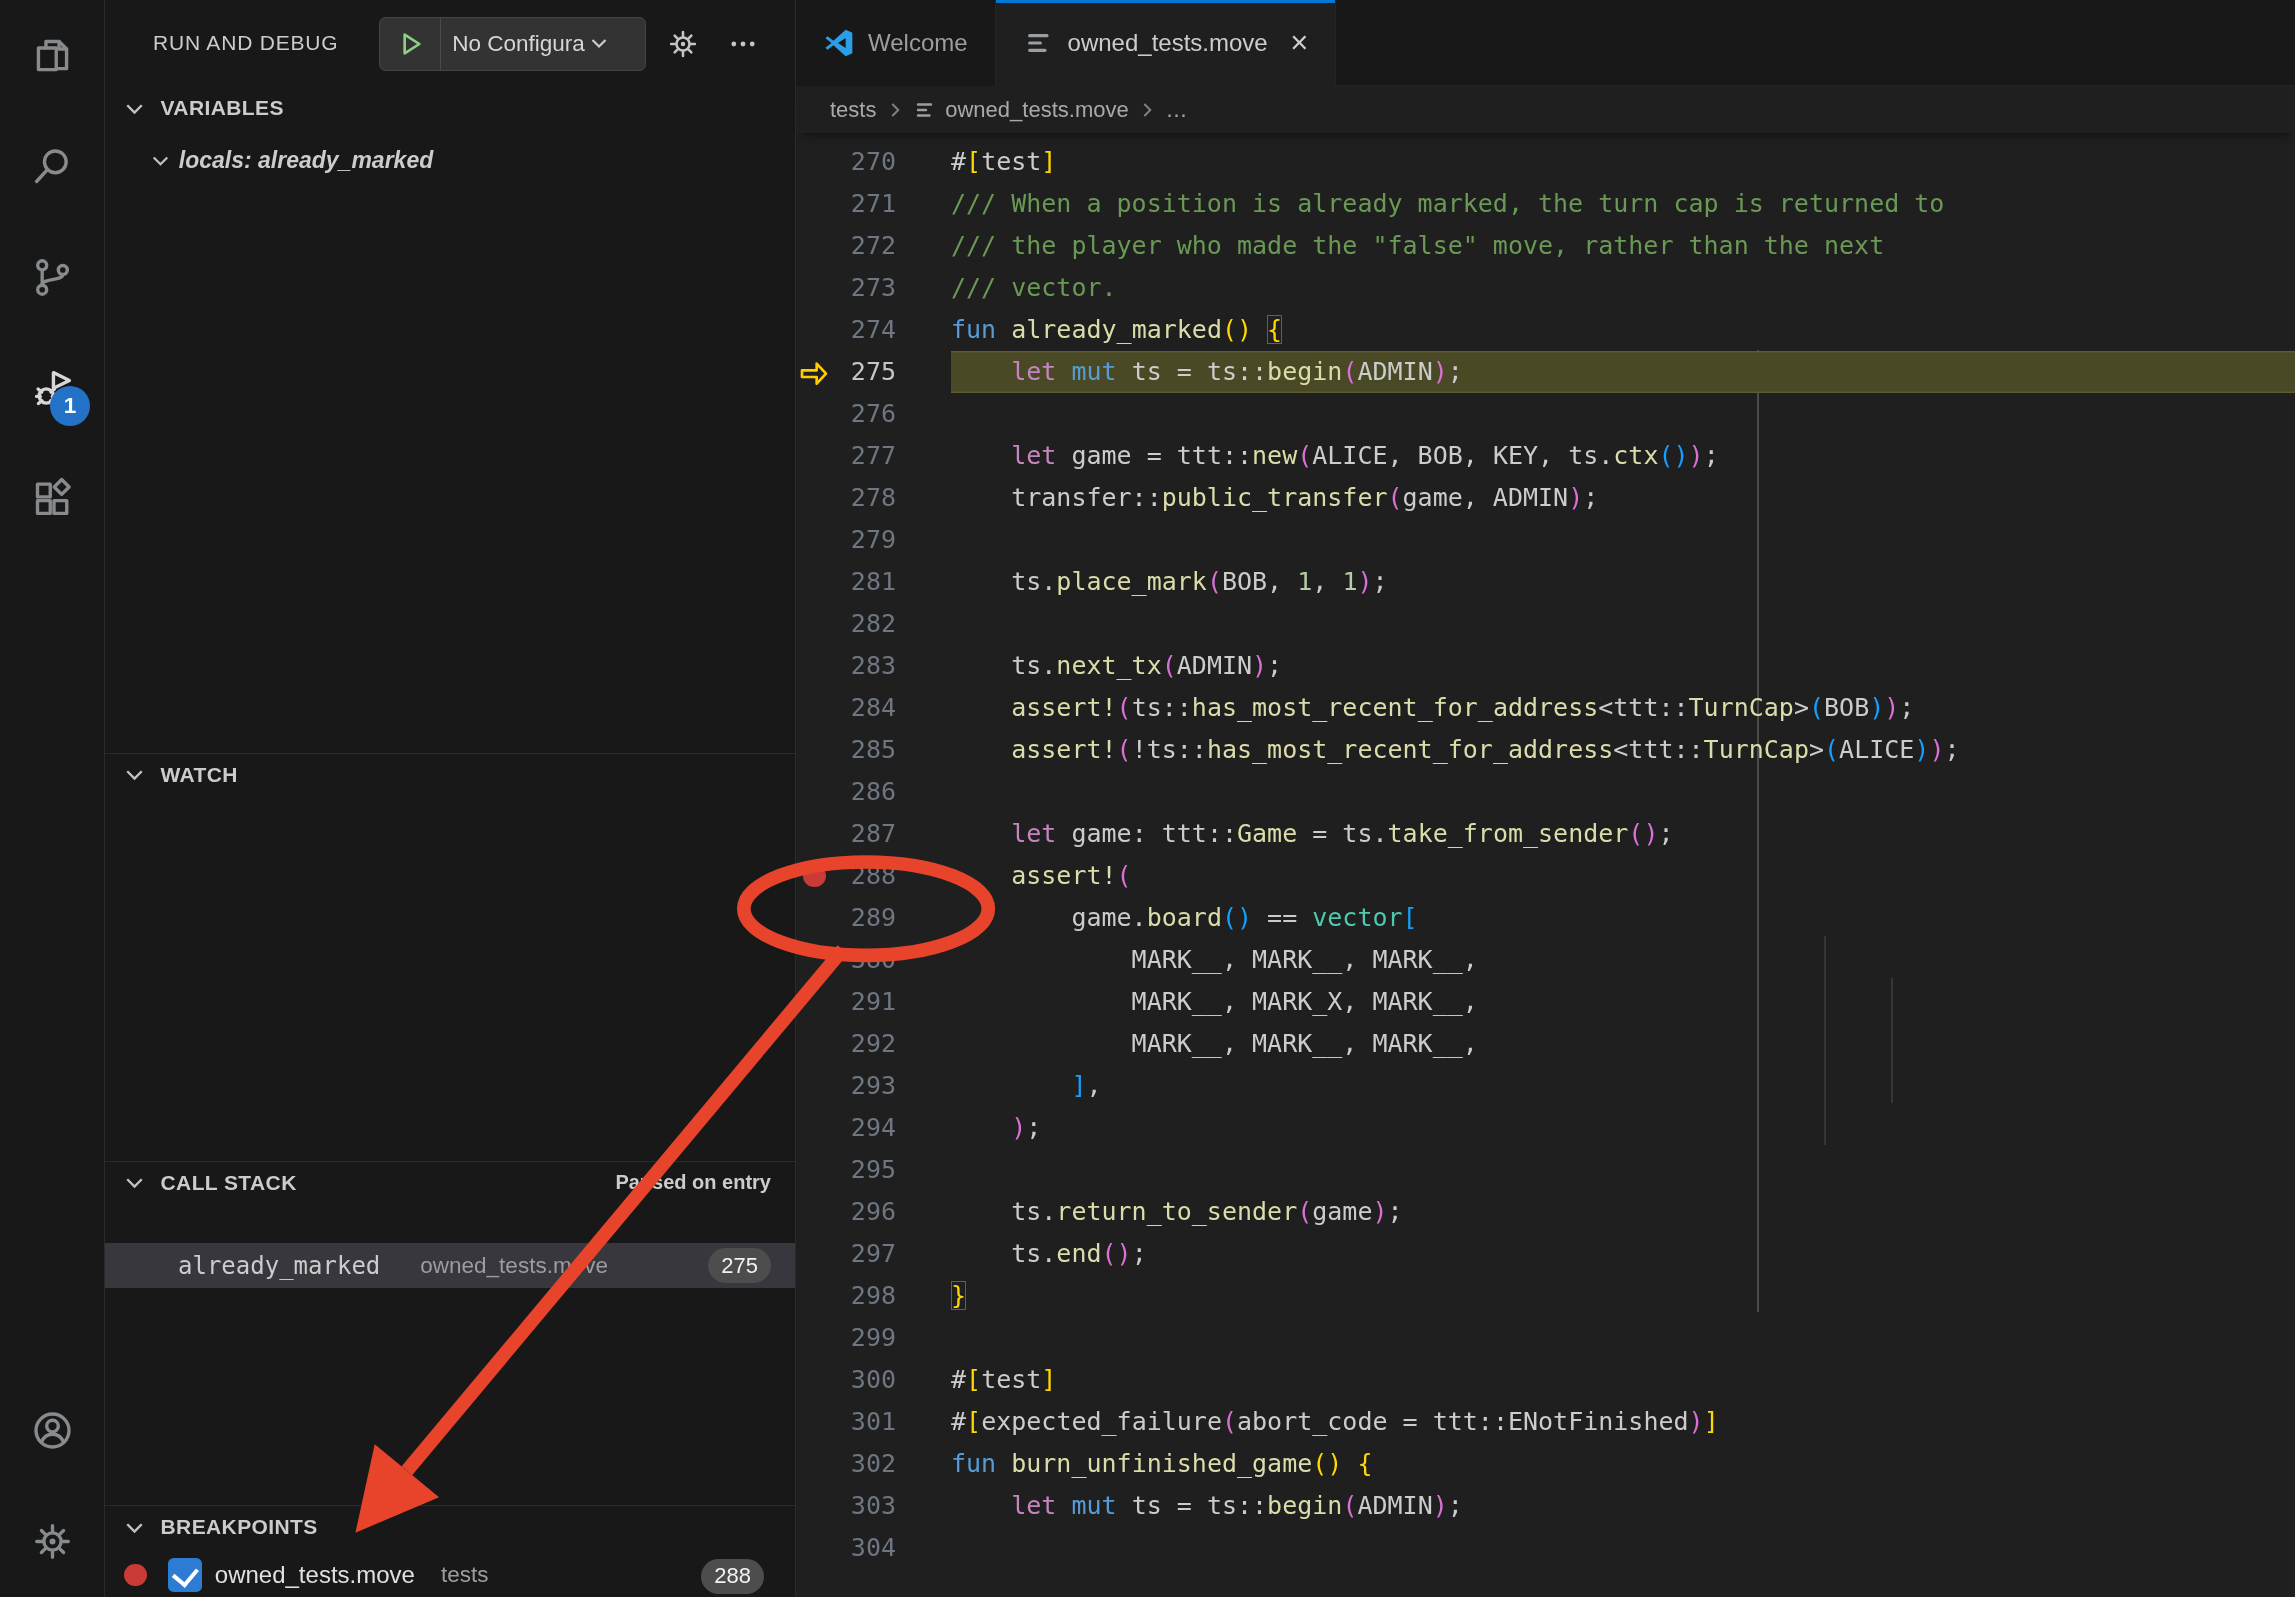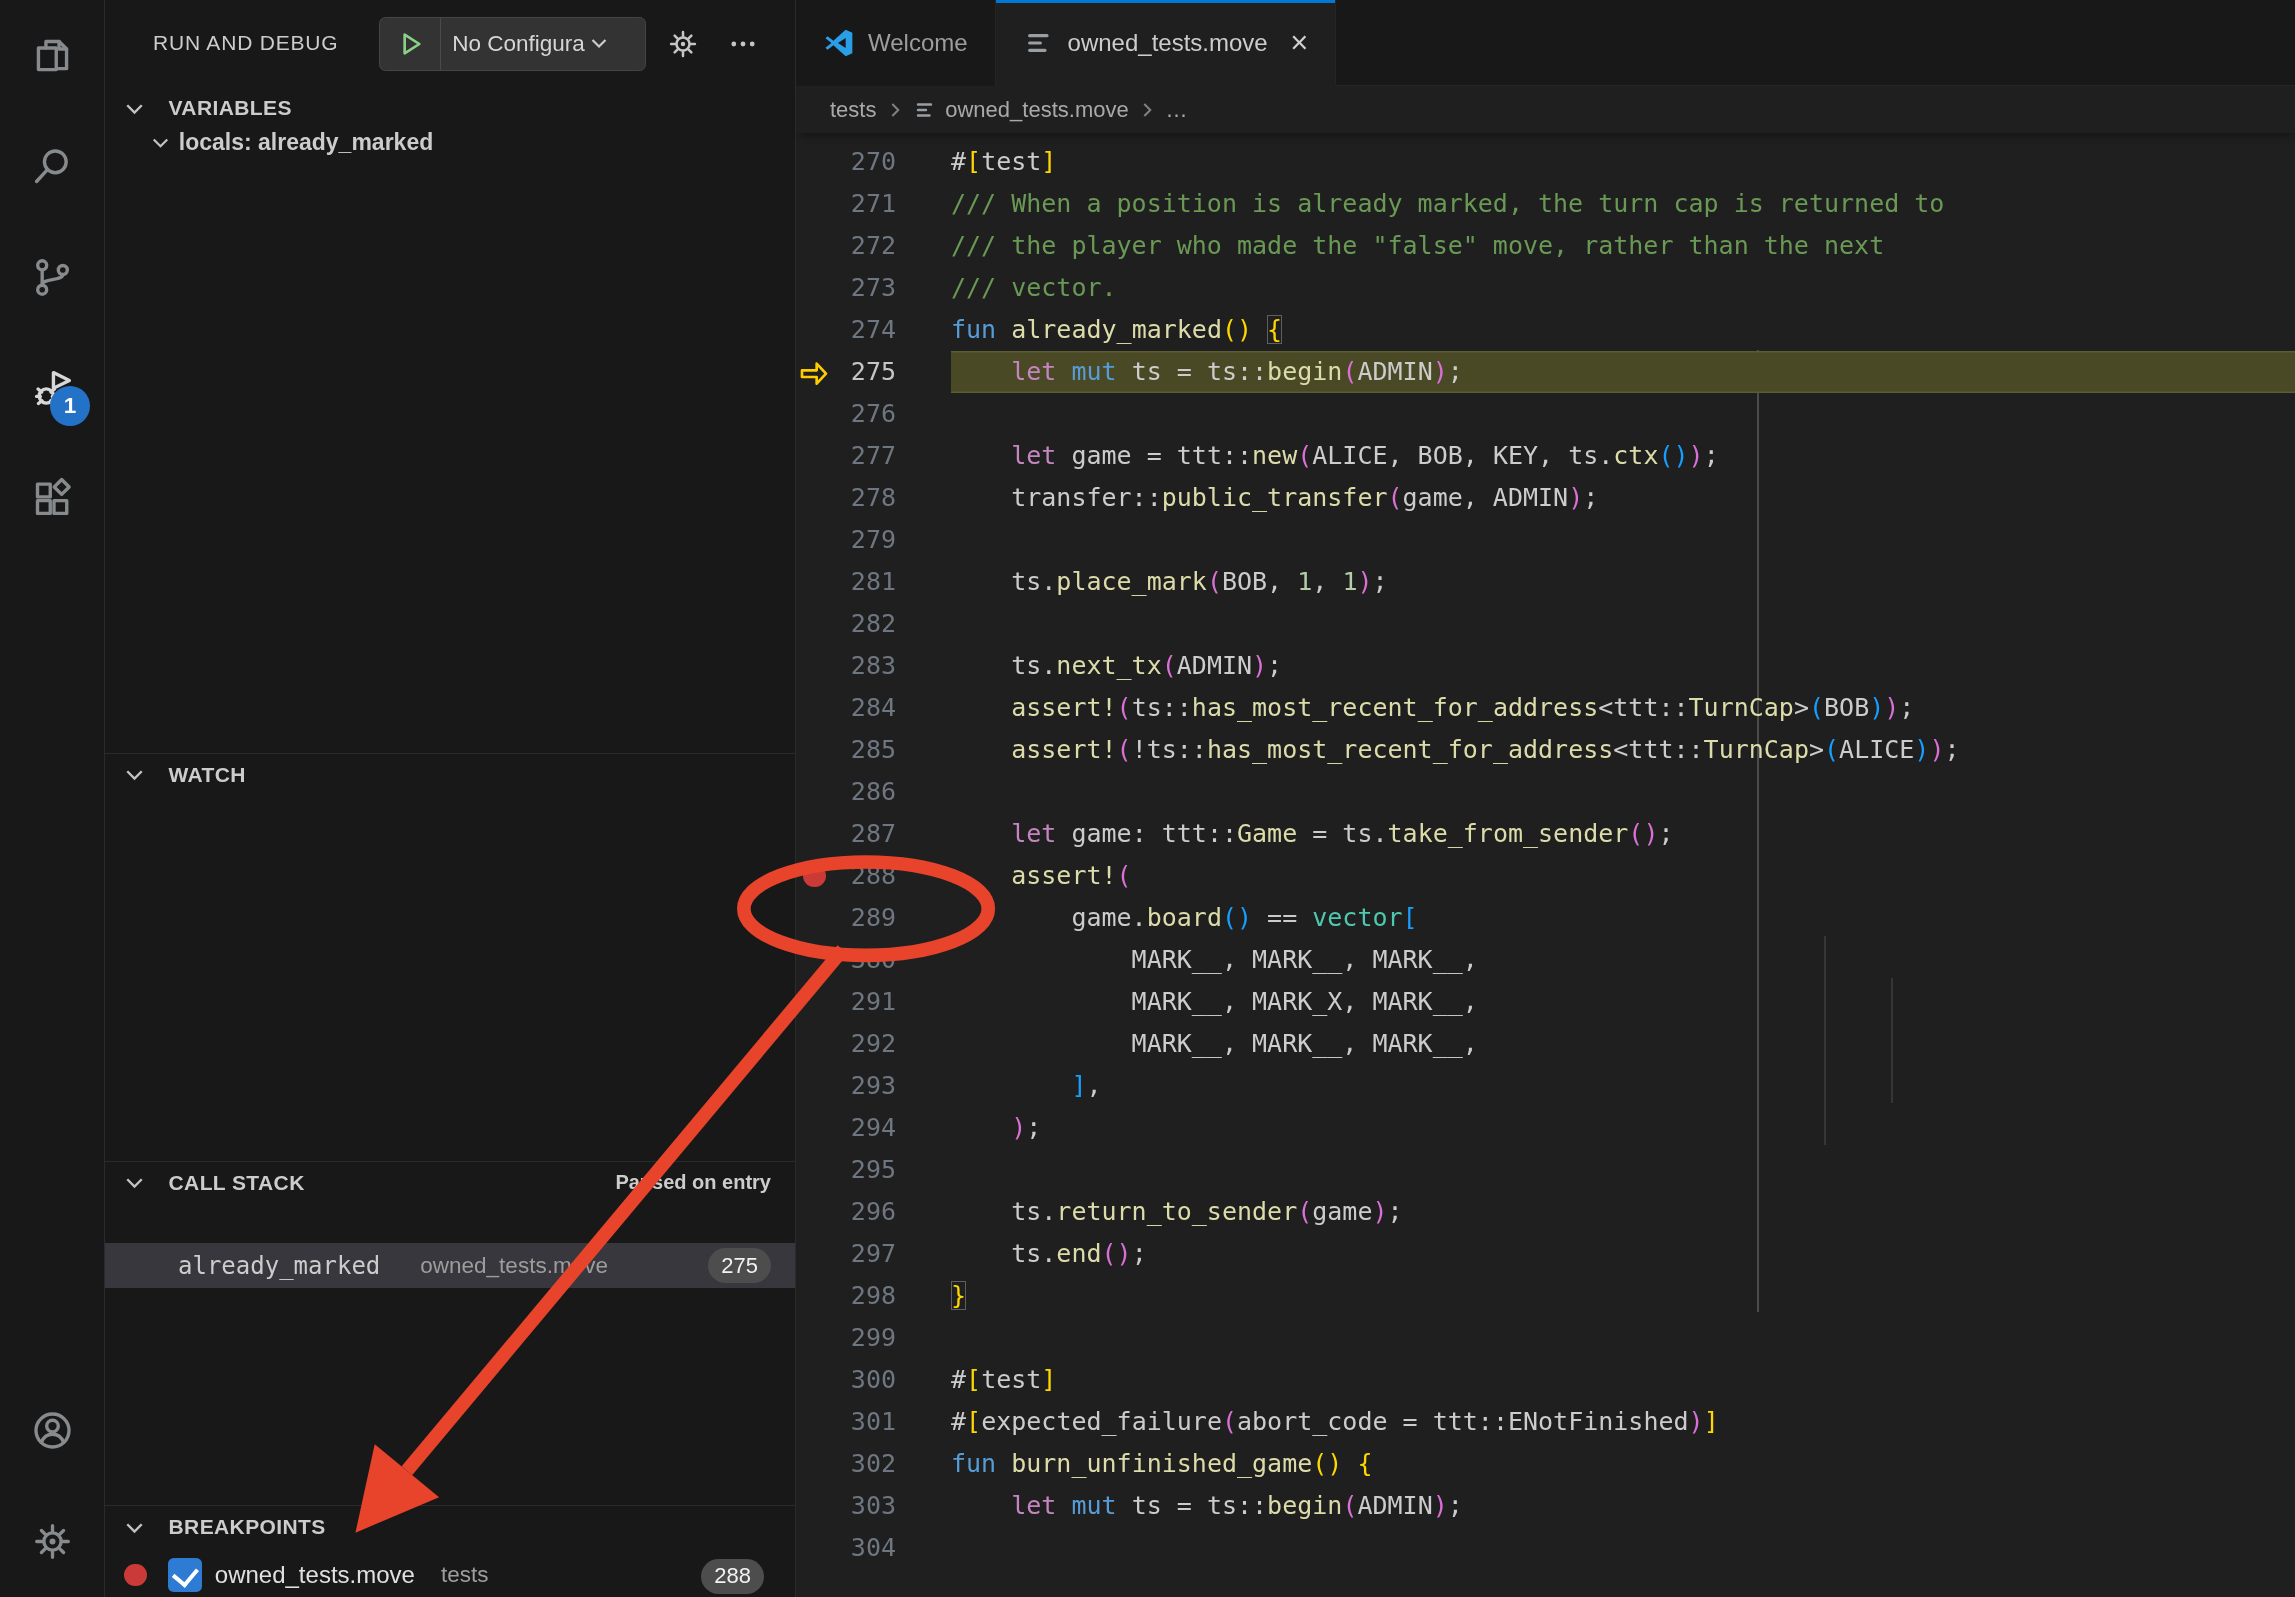--- a/index.html
+++ b/index.html
@@ -34,25 +34,25 @@
   .config-chevron svg { width:26px; height:26px; }
   .sb-iconbtn { position:absolute; top:21px; width:45px; height:45px; display:flex; align-items:center;
                 justify-content:center; color:#c5c5c5; cursor:pointer; }
   .sb-iconbtn svg { width:34px; height:34px; }
   .sb-gear { left:555px; }
   .sb-more { left:615px; }
 
   .section-header { height:43px; display:flex; align-items:center; position:relative; cursor:pointer; }
   .section-header .chev { width:29px; height:29px; color:#c2c2c2; margin-left:14.5px; flex-shrink:0; }
   .section-header .chev svg { width:29px; height:29px; }
-  .section-label { color:#cccccc; font-size:21px; font-weight:bold; letter-spacing:0.4px; margin-left:20px; }
+  .section-label { color:#cccccc; font-size:21px; font-weight:bold; letter-spacing:0.4px; margin-left:12px; }
   .section-divider { border-top:1.6px solid #2b2b2b; }
   .section-status { position:absolute; right:24px; color:#cccccc; font-size:20px; font-weight:bold; }
 
-  .tree-row { height:45px; display:flex; align-items:flex-start; cursor:pointer; }
+  .tree-row { height:45px; display:flex; align-items:flex-end; cursor:pointer;font-style:italic; }
   .tree-row .chev { width:27px; height:27px; color:#c2c2c2; margin-left:42px; flex-shrink:0; }
   .tree-row .chev svg { width:27px; height:27px; }
   .tree-label { color:#cccccc; font-size:23px; font-weight:bold; margin-left:4.8px; }
 
   .variables-body { height:587px; }
   .watch-body { height:370px; }
   .callstack-body { height:306px; position:relative; }
   .frame-row { position:absolute; left:0; top:40px; width:100%; height:45px; background:#37373d;
                display:flex; align-items:center; cursor:pointer; }
   .frame-name { font-family:"DejaVu Sans Mono", monospace; font-size:24px; color:#cccccc; margin-left:73px; }

